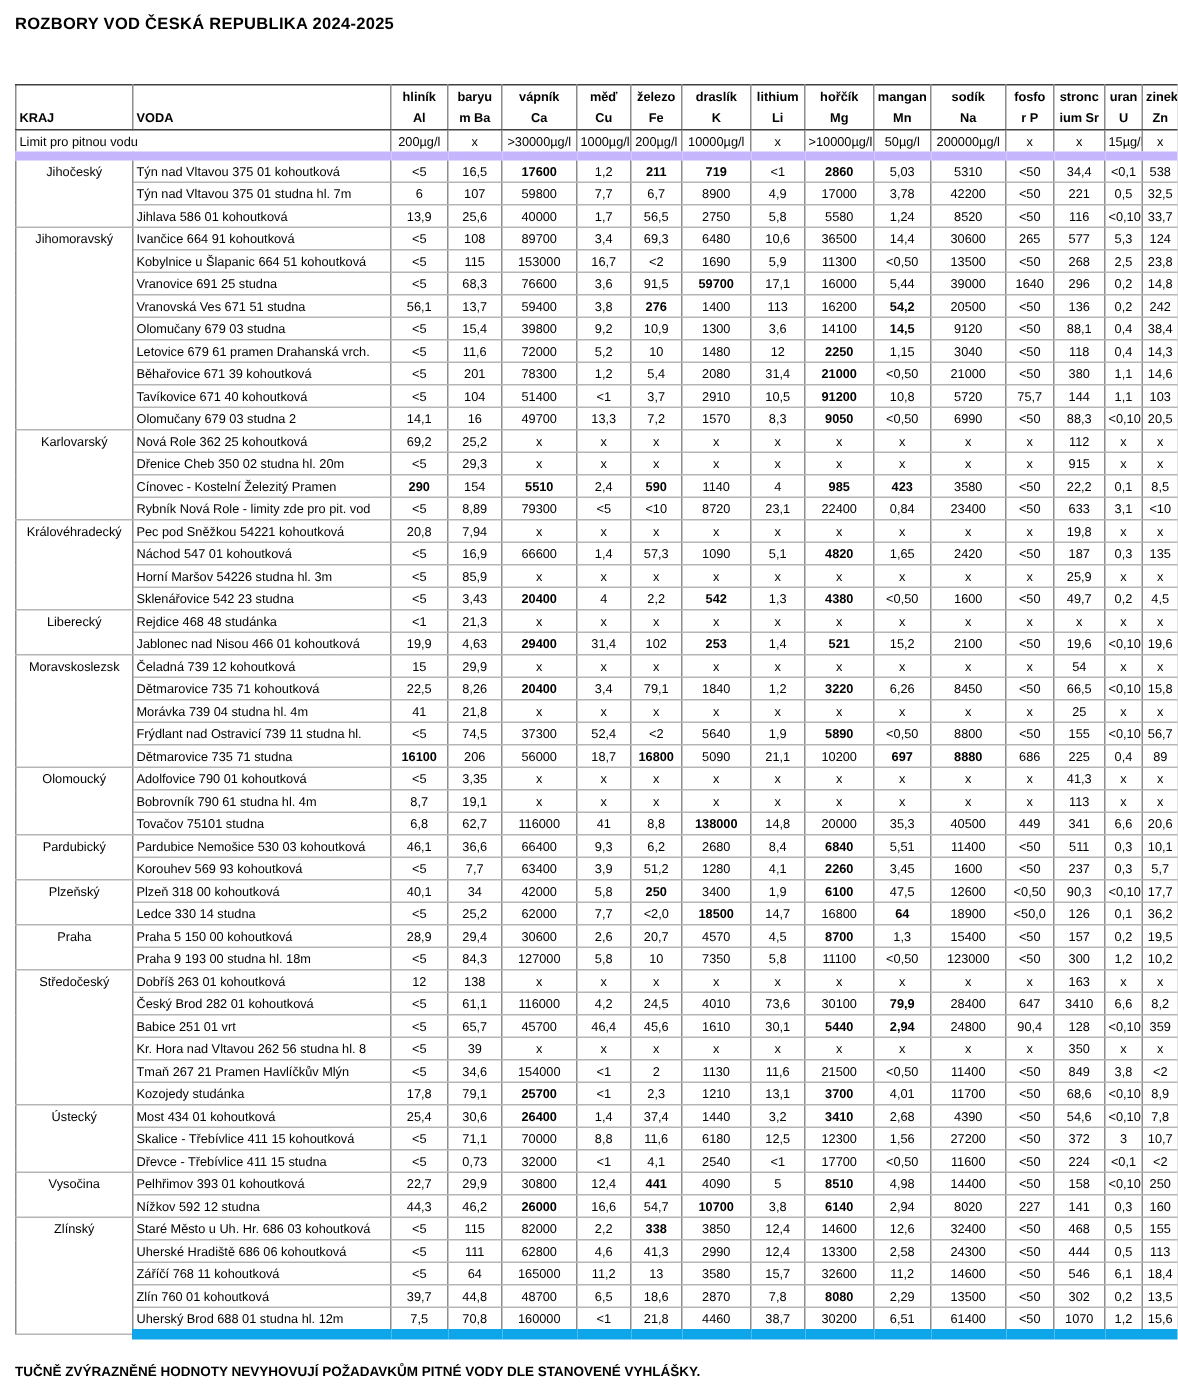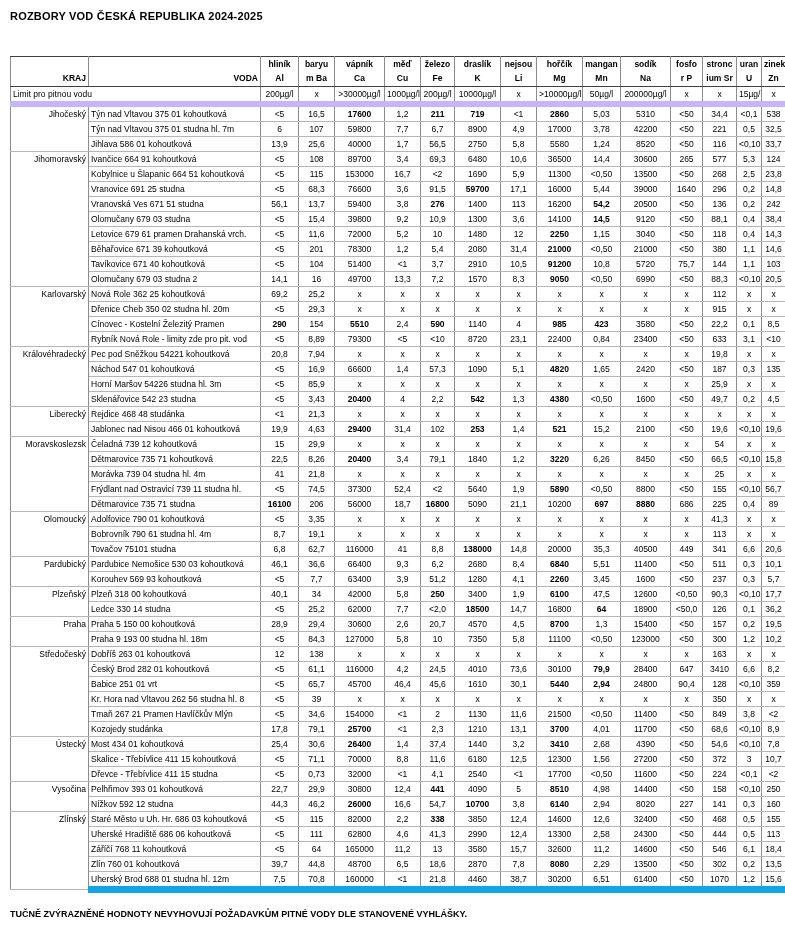--- a/index.html
+++ b/index.html
@@ -9,25 +9,25 @@
   table.water{border-collapse:collapse;table-layout:fixed;width:775px;}
   table.water td,table.water th{
     border-left:1px solid #8c8c8c;border-right:1px solid #8c8c8c;
     border-top:1px solid #b5b5b5;border-bottom:1px solid #b5b5b5;
     font-size:8.5px;padding:0 2px;height:14px;line-height:14px;
     white-space:nowrap;overflow:hidden;box-sizing:border-box;}
   table.water thead th{border-top:1px solid #404040;border-bottom:1px solid #404040;
     vertical-align:bottom;font-weight:bold;height:27px;padding-bottom:1px;}
   th.colhead{text-align:center;line-height:12px;margin-top:17px;}
   th.colhead .l1,th.colhead .l2{display:block;}
-  th.kraj-h,th.voda-h{text-align:right;margin-left:18px;}
+  th.kraj-h,th.voda-h{text-align:left;margin-left:18px;}
   tr.limit td{border-bottom:6px solid #c4b5fd;}
   td.num{text-align:center;}
   td.b{font-weight:bold;}
-  td.kraj{vertical-align:top;text-align:right;}
+  td.kraj{vertical-align:top;text-align:center;}
   td.voda{text-align:left;}
   tr.group-start td{border-top:1px solid #404040;}
   tr.last-row td{border-bottom:7px solid #0ea5e9;}
   .footer{margin-top:14px;font-size:9px;line-height:14px;}
   .footer .bold-note{font-weight:bold;font-size:9px;margin-bottom:2px;}
   .footer .note{margin-bottom:24px;}
 </style>
 </head>
 <body>
 
@@ -75,21 +75,21 @@
         </th>
         <th class="colhead">
           <span class="l1">železo</span>
           <span class="l2">Fe</span>
         </th>
         <th class="colhead">
           <span class="l1">draslík</span>
           <span class="l2">K</span>
         </th>
         <th class="colhead">
-          <span class="l1">nejsou</span>
+          <span class="l1">lithium</span>
           <span class="l2">Li</span>
         </th>
         <th class="colhead">
           <span class="l1">hořčík</span>
           <span class="l2">Mg</span>
         </th>
         <th class="colhead">
           <span class="l1">mangan</span>
           <span class="l2">Mn</span>
         </th>

